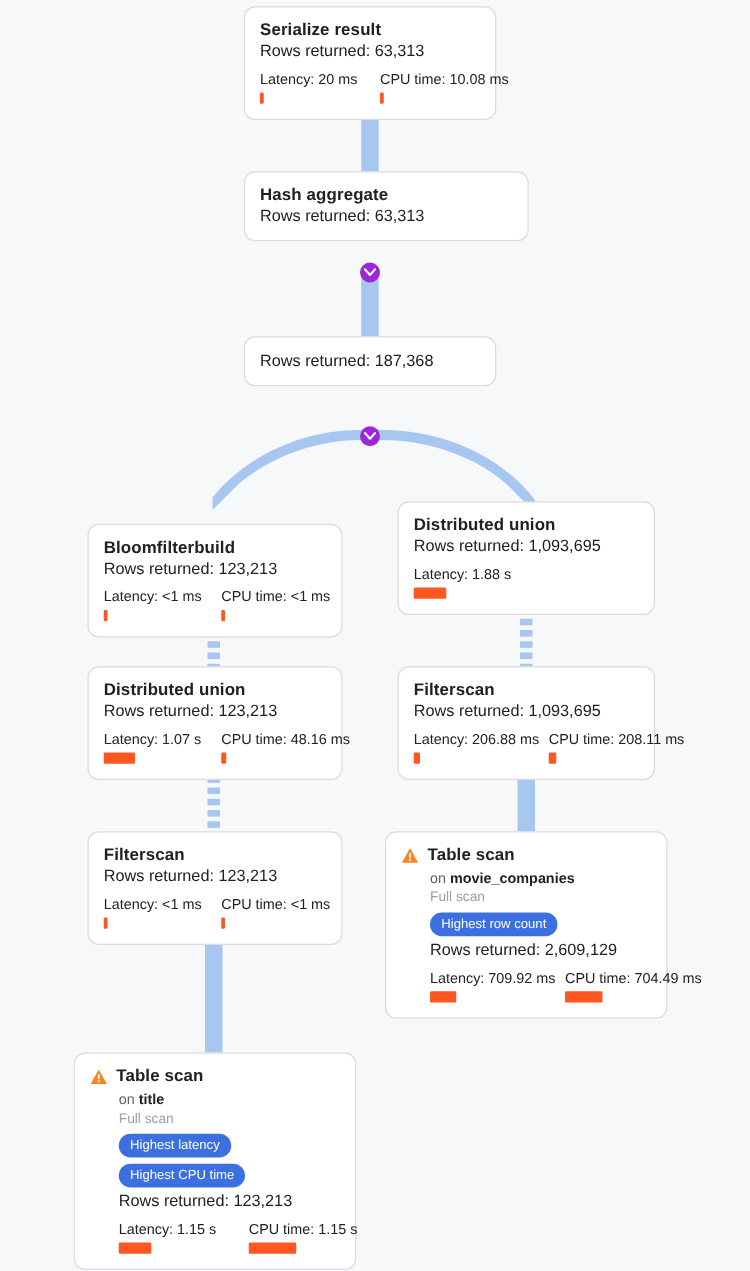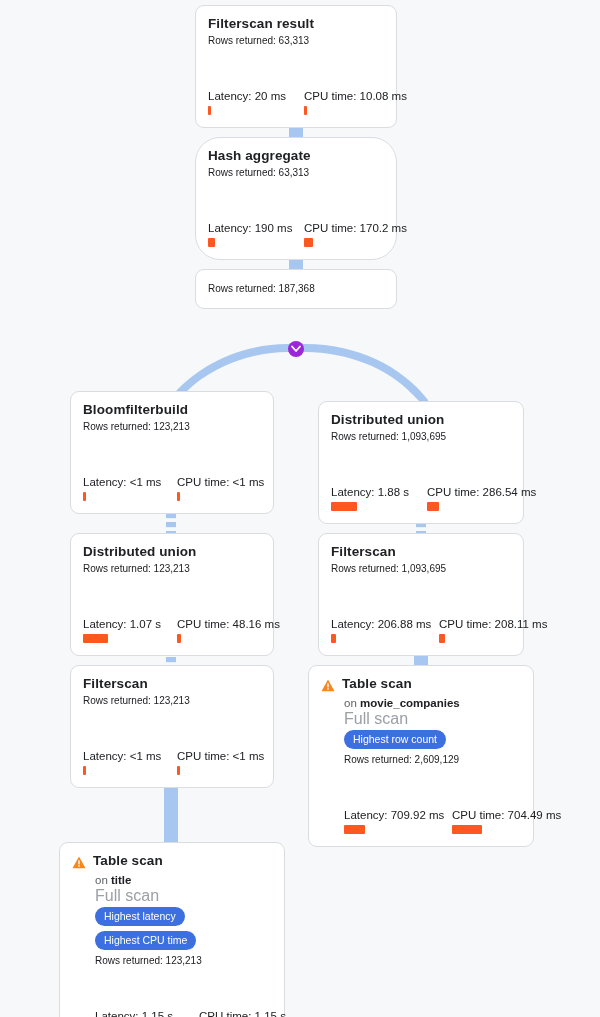--- a/index.html
+++ b/index.html
@@ -21,35 +21,35 @@
     padding: 10px 12px 12px 12px;
   }
   .node-head { display: flex; align-items: flex-start; gap: 7px; }
   .warn-icon { flex: 0 0 auto; margin-top: 2px; }
   .title {
     font-size: 13.5px; font-weight: 700; color: #202124;
     letter-spacing: .1px; line-height: 16px;
   }
   .subline { font-size: 11.5px; color: #5f6368; line-height: 15px; }
   .subline b { color: #202124; font-weight: 700; }
-  .fullscan { font-size: 16px; color: #9aa0a6; line-height: 15px; }
-  .rows { font-size: 10px; color: #202124; line-height: 15px; margin-top: 1px; }
+  .fullscan { font-size: 11px; color: #9aa0a6; line-height: 15px; }
+  .rows { font-size: 13px; color: #202124; line-height: 15px; margin-top: 1px; }
 
   .badges { display: flex; gap: 5px; margin: 4px 0 3px 0; flex-wrap: wrap; align-items: center; }
   .badge {
     background: #3c6fe0; color: #fff;
     font-size: 10.5px; line-height: 14px;
     padding: 2px 9px 3px 9px; border-radius: 10px;
     white-space: nowrap;
   }
 
   .metrics { display: flex; margin-top: 9px; }
   .metric { flex: 0 0 auto; }
   .metric.right { margin-left: 4px; }
-  .metric-label { font-size: 11.5px; color: #202124; line-height: 14px; white-space: nowrap; margin-top: 32px; }
+  .metric-label { font-size: 11.5px; color: #202124; line-height: 14px; white-space: nowrap; }
   .bar { height: 9px; background: #ff5722; margin-top: 3px; border-radius: 1px; }
 
   .indented { padding-left: 23px; }
 </style>
 </head>
 <body>
 
 <div id="stage">
 
   <svg class="edges" viewBox="0 0 600 1017">
@@ -111,57 +111,47 @@
       <path d="M417,612.5 L421,617 L425,612.5" stroke="#fff" stroke-width="1.8" fill="none" stroke-linecap="round" stroke-linejoin="round"></path>
     </g>
     <g>
       <circle cx="171" cy="747" r="8" fill="#9c27d8"></circle>
       <path d="M167,744.5 L171,749 L175,744.5" stroke="#fff" stroke-width="1.8" fill="none" stroke-linecap="round" stroke-linejoin="round"></path>
     </g>
   </svg>
 
   <div class="node" style="left:195px; top:5px; width:202px;">
     <div class="node-head">
-      <div class="title">Filterscan result</div>
+      <div class="title">Serialize result</div>
     </div>
     <div class="rows">Rows returned: 63,313</div>
     <div class="metrics">
       <div class="metric" style="width:92px;">
         <div class="metric-label">Latency: 20 ms</div>
         <div class="bar" style="width:3px;"></div>
       </div>
       <div class="metric right">
         <div class="metric-label">CPU time: 10.08 ms</div>
         <div class="bar" style="width:3px;"></div>
       </div>
     </div>
   </div>
 
-  <div class="node" style="left:195px; top:137px; width:202px;border-radius:25px;">
+  <div class="node" style="left:195px; top:137px; width:228px;">
     <div class="node-head">
       <div class="title">Hash aggregate</div>
     </div>
     <div class="rows">Rows returned: 63,313</div>
-    <div class="metrics">
-      <div class="metric" style="width:92px;">
-        <div class="metric-label">Latency: 190 ms</div>
-        <div class="bar" style="width:7px;"></div>
-      </div>
-      <div class="metric right">
-        <div class="metric-label">CPU time: 170.2 ms</div>
-        <div class="bar" style="width:9px;"></div>
-      </div>
-    </div>
   </div>
 
   <div class="node" style="left:195px; top:269px; width:202px;">
     <div class="rows">Rows returned: 187,368</div>
   </div>
 
-  <div class="node" style="left:70px; top:391px; width:204px;">
+  <div class="node" style="left:70px; top:419px; width:204px;">
     <div class="node-head">
       <div class="title">Bloomfilterbuild</div>
     </div>
     <div class="rows">Rows returned: 123,213</div>
     <div class="metrics">
       <div class="metric" style="width:90px;">
         <div class="metric-label">Latency: &lt;1 ms</div>
         <div class="bar" style="width:3px;"></div>
       </div>
       <div class="metric right">
@@ -173,24 +163,20 @@
 
   <div class="node" style="left:318px; top:401px; width:206px;">
     <div class="node-head">
       <div class="title">Distributed union</div>
     </div>
     <div class="rows">Rows returned: 1,093,695</div>
     <div class="metrics">
       <div class="metric" style="width:92px;">
         <div class="metric-label">Latency: 1.88 s</div>
         <div class="bar" style="width:26px;"></div>
-      </div>
-      <div class="metric right">
-        <div class="metric-label">CPU time: 286.54 ms</div>
-        <div class="bar" style="width:12px;"></div>
       </div>
     </div>
   </div>
 
   <div class="node" style="left:70px; top:533px; width:204px;">
     <div class="node-head">
       <div class="title">Distributed union</div>
     </div>
     <div class="rows">Rows returned: 123,213</div>
     <div class="metrics">

